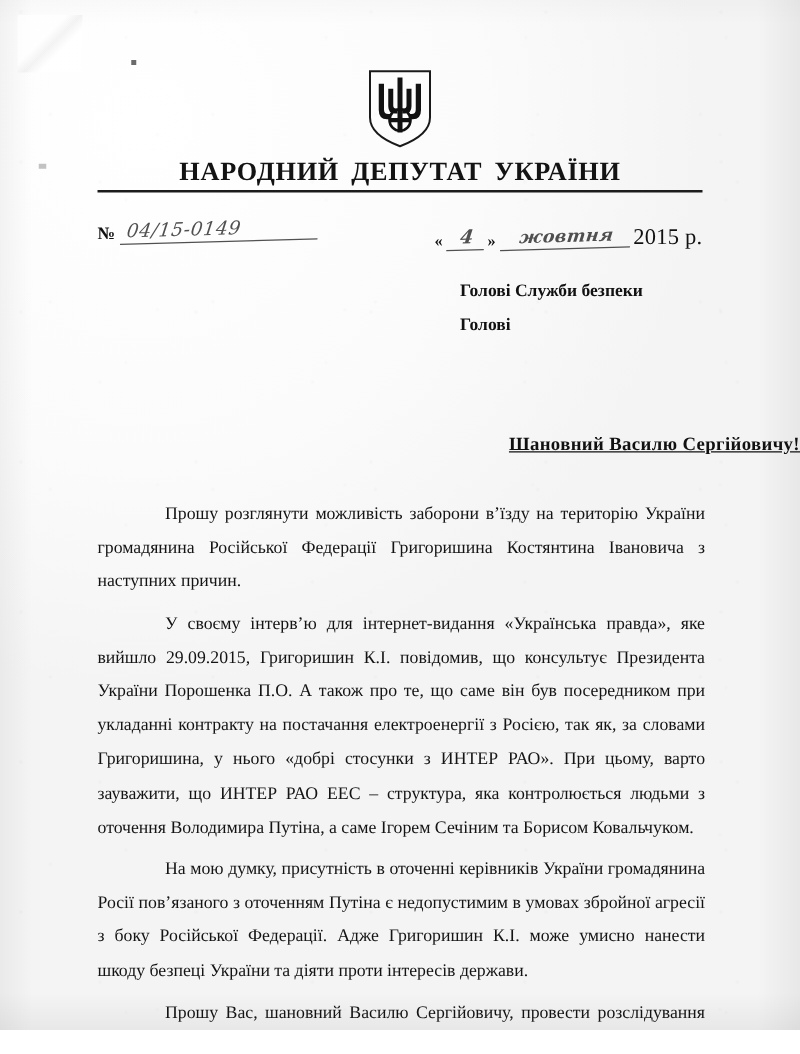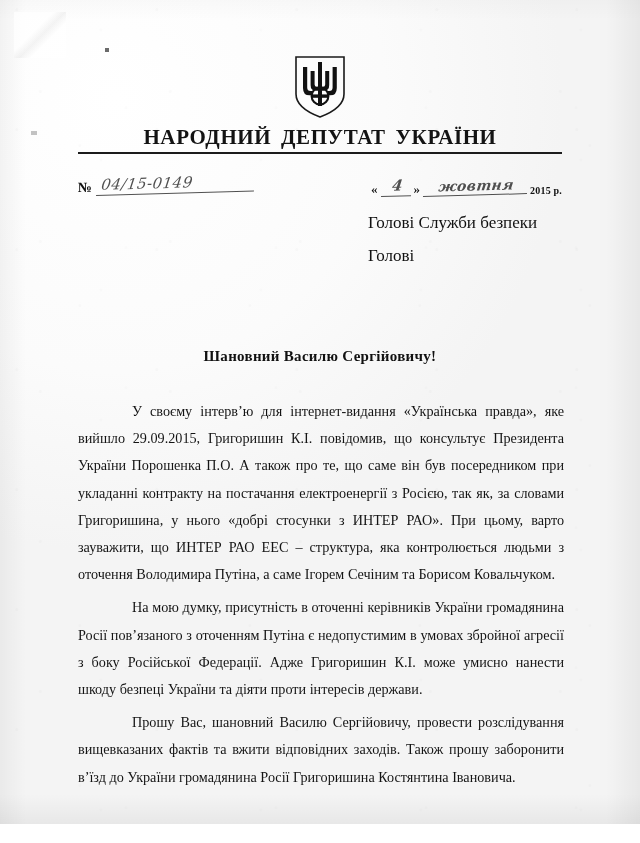--- a/index.html
+++ b/index.html
@@ -150,52 +150,53 @@
     padding: 0 2px 1px;
     font-size: 15px;
   }
   .hand-month {
     min-width: 96px;
     text-align: center;
     padding: 0 4px 1px;
     font-size: 14px;
     letter-spacing: .4px;
   }
-  .year { font-weight: bold; font-size: 10px; padding-bottom: 1px; letter-spacing: .2px; }
+  .year { font-weight: normal; font-size: 18px; padding-bottom: 1px; letter-spacing: .2px; }
 
   
   .addressee {
     position: absolute;
     left: 368px;
-    top: 206px;
+    top: 220px;
     width: 210px;
-    font-weight: normal;
-    font-size: 17px;
+    font-weight: bold;
+    font-size: 14px;
     line-height: 1.95;
   }
   .addressee .name { letter-spacing: .2px; }
 
   
   .doc-title {
     position: absolute;
     left: 0; right: 0;
     top: 320px;
     text-align: center;
     font-size: 15.5px;
     letter-spacing: .8px;
     word-spacing: 2px;
   }
   .salutation {
     position: absolute;
     left: 0; right: 0;
     top: 348px;
-    text-align: center;
+    text-align: right;
     font-weight: bold;
     font-size: 15px;
     letter-spacing: .3px;
+    text-decoration: underline;
   }
 
   
   .body-text {
     position: absolute;
     left: 78px;
     top: 398px;
     width: 486px;
     font-size: 14.2px;
     line-height: 27.2px;
@@ -259,18 +260,19 @@
   </div>
 
   <div class="addressee">
     <div>Голові Служби безпеки</div>
     <div>Голові</div>
   </div>
 
   <div class="salutation">Шановний Василю Сергійовичу!</div>
 
   <div class="body-text">
+    <p>Прошу розглянути можливість заборони в’їзду на територію України громадянина Російської Федерації Григоришина Костянтина Івановича з наступних причин.</p>
     <p>У своєму інтерв’ю для інтернет-видання «Українська правда», яке вийшло 29.09.2015, Григоришин К.І. повідомив, що консультує Президента України Порошенка П.О. А також про те, що саме він був посередником при укладанні контракту на постачання електроенергії з Росією, так як, за словами Григоришина, у нього «добрі стосунки з ИНТЕР РАО». При цьому, варто зауважити, що ИНТЕР РАО ЕЕС – структура, яка контролюється людьми з оточення Володимира Путіна, а саме Ігорем Сечіним та Борисом Ковальчуком.</p>
     <p>На мою думку, присутність в оточенні керівників України громадянина Росії пов’язаного з оточенням Путіна є недопустимим в умовах збройної агресії з боку Російської Федерації. Адже Григоришин К.І. може умисно нанести шкоду безпеці України та діяти проти інтересів держави.</p>
     <p>Прошу Вас, шановний Василю Сергійовичу, провести розслідування вищевказаних фактів та вжити відповідних заходів. Також прошу заборонити в’їзд до України громадянина Росії Григоришина Костянтина Івановича.</p>
   </div>
 
 </div>
 
 </body></html>

